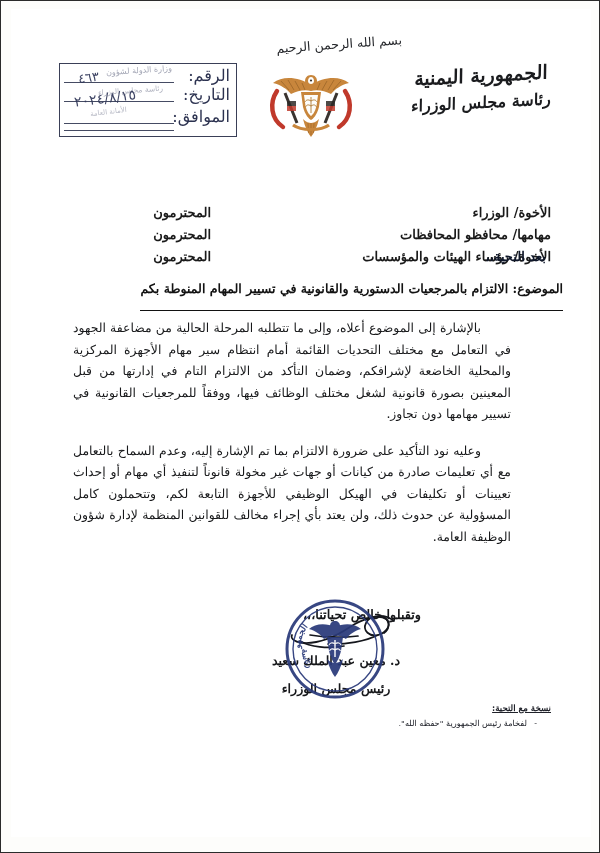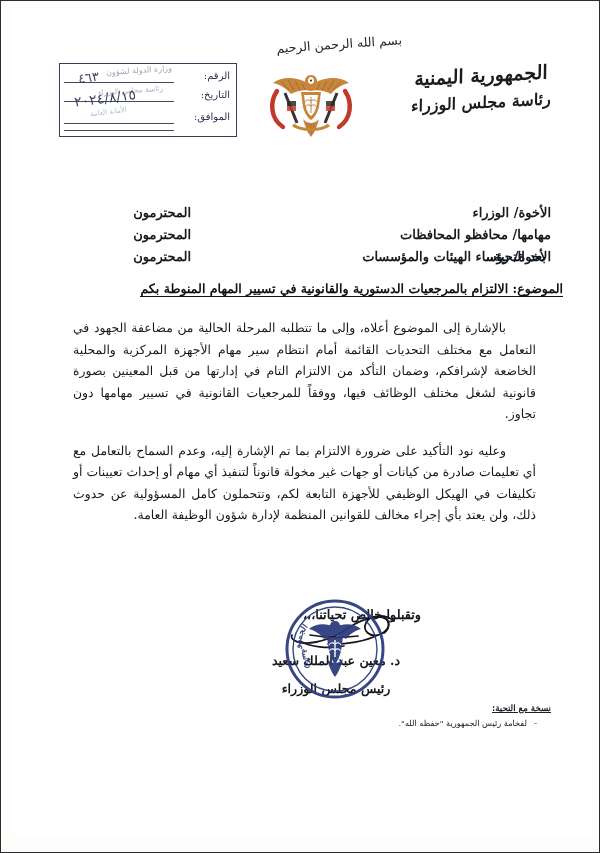--- a/index.html
+++ b/index.html
@@ -108,21 +108,21 @@
     position: absolute;
     right: 4px;
     width: 172px;
     height: 18px;
     line-height: 18px;
   }
   .reg-label {
     position: absolute;
     right: 2px;
     font-family: "DejaVu Serif", "Liberation Serif", serif;
-    font-size: 10px;
+    font-size: 16px;
     color: #2c3250;
     letter-spacing: 2.2px;
     white-space: nowrap;
   }
   .reg-rule {
     position: absolute;
     left: 4px;
     right: 58px;
     top: 15px;
     border-top: 1px solid #454b63;
@@ -191,21 +191,21 @@
     white-space: nowrap;
     margin-top: 28px;
   }
   .addr-hon {
     font-family: "DejaVu Serif", "Liberation Serif", serif;
     font-size: 13px;
     font-weight: 700;
     color: #1a1a1a;
     width: 120px;
     text-align: right;
-    margin-right: 92px;
+    margin-right: 72px;
     white-space: nowrap;
   }
   .greeting {
     position: absolute;
     right: 45px;
     top: 240px;
     font-family: "DejaVu Serif", "Liberation Serif", serif;
     font-size: 13px;
     font-weight: 700;
     color: #0f172a;
@@ -214,28 +214,28 @@
   
   .subject {
     position: absolute;
     right: 28px;
     top: 272px;
     font-family: "DejaVu Serif", "Liberation Serif", serif;
     font-size: 12.6px;
     font-weight: 700;
     color: #121212;
     border-bottom: 1.4px solid #121212;
-    padding-bottom: 0;
+    padding-bottom: 14px;
     white-space: nowrap;
   }
 
   
   .body-text {
     position: absolute;
-    right: 55px;
+    right: 80px;
     left: 62px;
     top: 308px;
     font-family: "DejaVu Serif", "Liberation Serif", serif;
     font-size: 12.4px;
     line-height: 21.5px;
     color: #17181a;
     text-align: justify;
     text-justify: inter-word;
   }
   .para {

